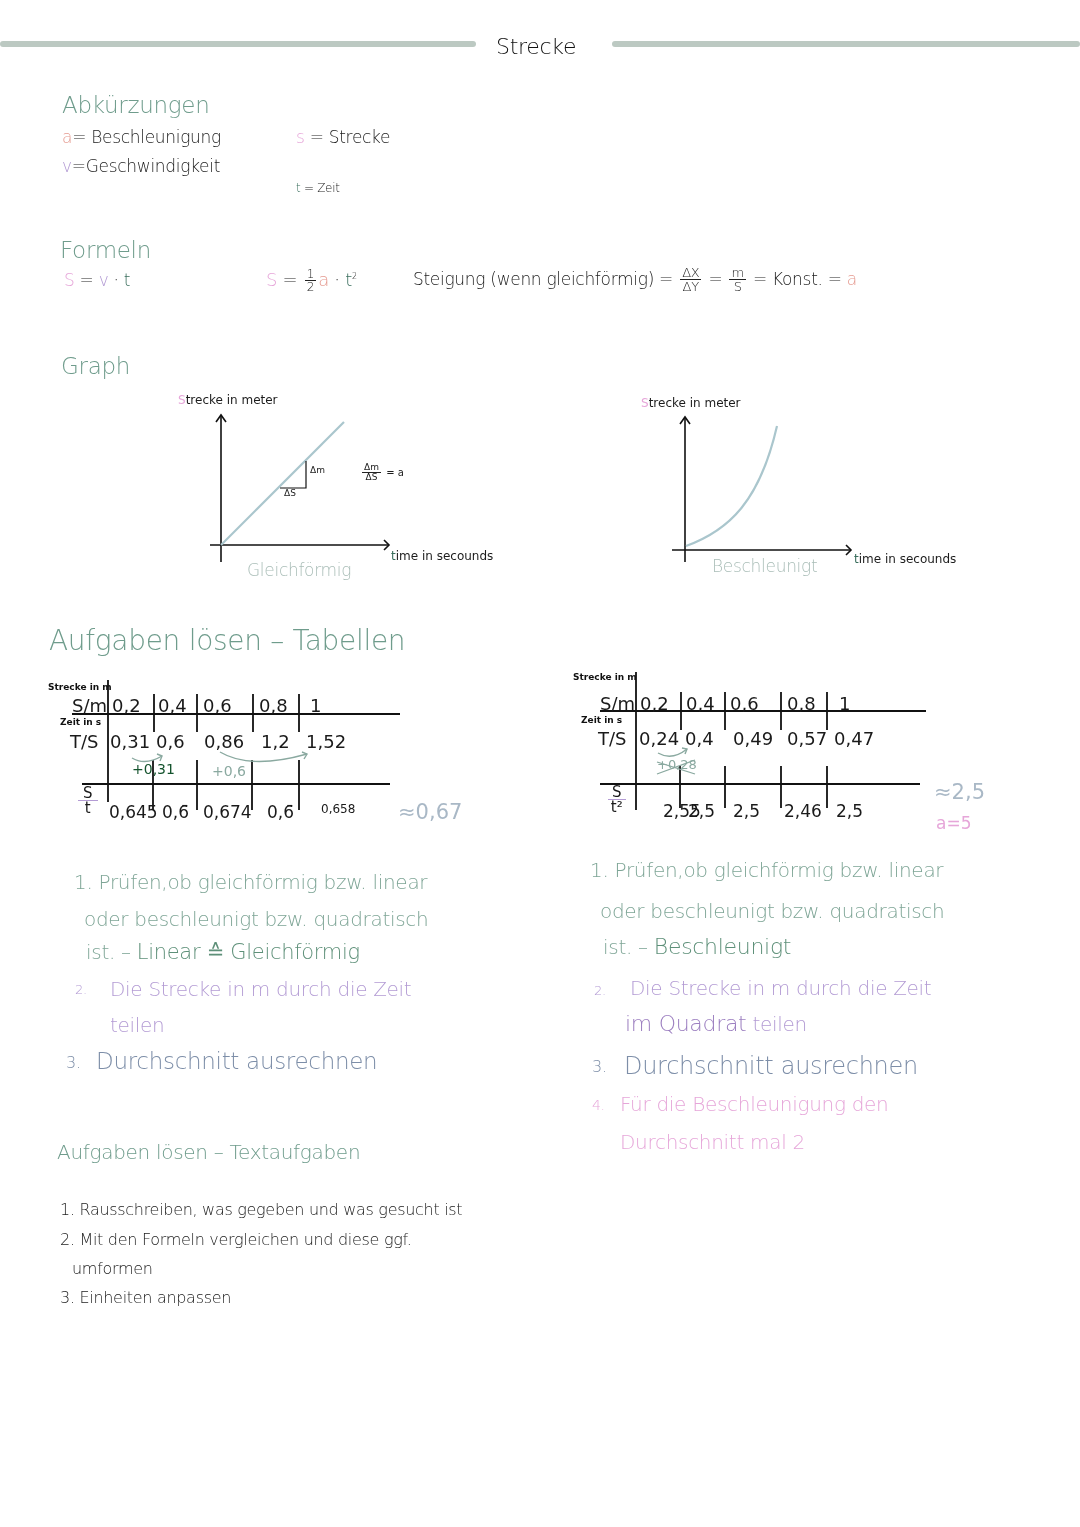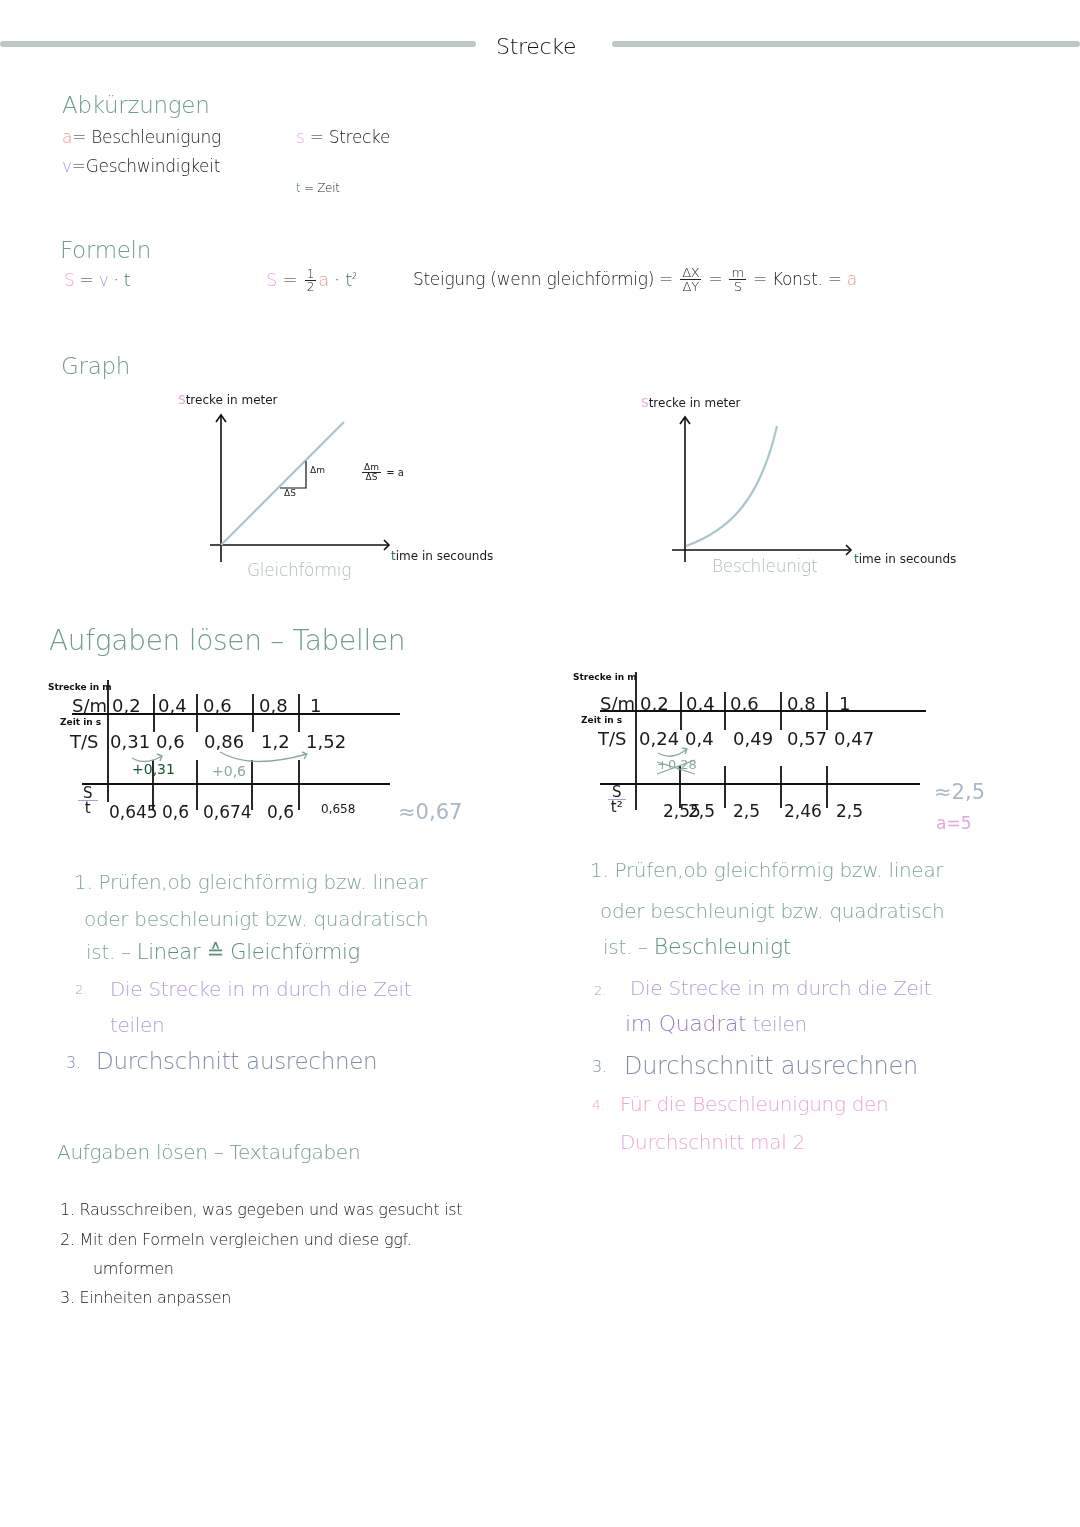--- a/index.html
+++ b/index.html
@@ -228,14 +228,14 @@
 </div>
 <div class="step hand" style="left:592px; top:1057px; font-size:16px; color:#7d8ea8;">3.</div>
 <div class="step hand big" style="left:624px; top:1052px; color:#7d8ea8; font-size:24px;">Durchschnitt  ausrechnen</div>
 <div class="step hand" style="left:592px; top:1097px; font-size:14px; color:#e6a6d9;">4.</div>
 <div class="step hand" style="left:620px; top:1092px; color:#e6a6d9;">Für die Beschleunigung den</div>
 <div class="step hand" style="left:620px; top:1130px; color:#e6a6d9;">Durchschnitt mal 2</div>
 
 <div class="abs hand h-sec" style="left:57px; top:1140px; font-size:20px;">Aufgaben lösen – Textaufgaben</div>
 <div class="abs hand" style="left:60px; top:1200px; font-size:16px;">1. Rausschreiben, was gegeben und was gesucht ist</div>
 <div class="abs hand" style="left:60px; top:1230px; font-size:16px;">2. Mit den Formeln vergleichen und diese  ggf.</div>
-<div class="abs hand" style="left:93px; top:1259px; font-size:16px;">umformen</div>
+<div class="abs hand" style="left:72px; top:1259px; font-size:16px;">umformen</div>
 <div class="abs hand" style="left:60px; top:1288px; font-size:16px;">3. Einheiten anpassen</div>
 
 </body></html>

